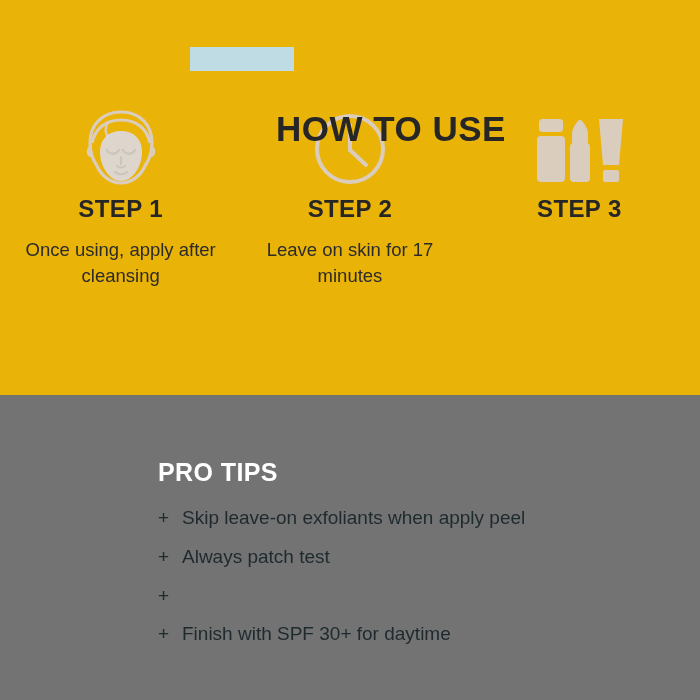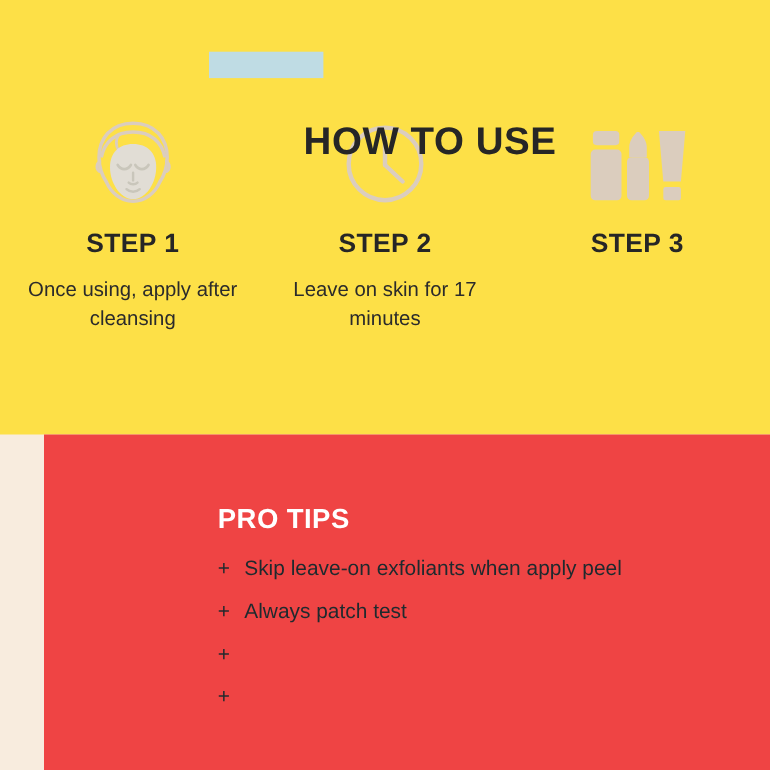--- a/index.html
+++ b/index.html
@@ -18,21 +18,21 @@
   #page {
     position: relative;
     width: 700px;
     height: 700px;
     display: flex;
     flex-direction: column;
   }
 
   
   #howto-section {
-    background: #fde047;
+    background: #eab308;
     height: 395px;
     position: relative;
     flex: none;
   }
 
   #howto-title {
     position: relative;
     text-align: center;
     margin-top: 41px;
     font-size: 35px;
@@ -73,41 +73,39 @@
   }
 
   .step-icon-wrap {
     height: 92px;
     display: flex;
     align-items: center;
     justify-content: center;
   }
 
   .step-heading {
-    margin-top: 13px;
     font-size: 24px;
     font-weight: bold;
     letter-spacing: 0.4px;
     color: #262626;
   }
 
   .step-desc {
     margin-top: 14px;
     font-size: 18.5px;
     line-height: 1.42;
     color: #2b2b2b;
     padding: 0 4px;
   }
 
   
   #protips-section {
-    background: #ef4444;
+    background: #737373;
     flex: 1 1 auto;
     position: relative;
-    margin-left: 40px;
   }
 
   #protips-inner {
     position: absolute;
     left: 158px;
     top: 63px;
     right: 40px;
   }
 
   #protips-title {
@@ -224,18 +222,19 @@
         <span class="tip-plus">+</span>
         <span class="tip-text">Always patch test</span>
       </div>
 
       <div class="tip-row">
         <span class="tip-plus">+</span>
       </div>
 
       <div class="tip-row">
         <span class="tip-plus">+</span>
+        <span class="tip-text">Finish with SPF 30+ for daytime</span>
       </div>
 
     </div>
   </section>
 
 </div>
 
 </body></html>

